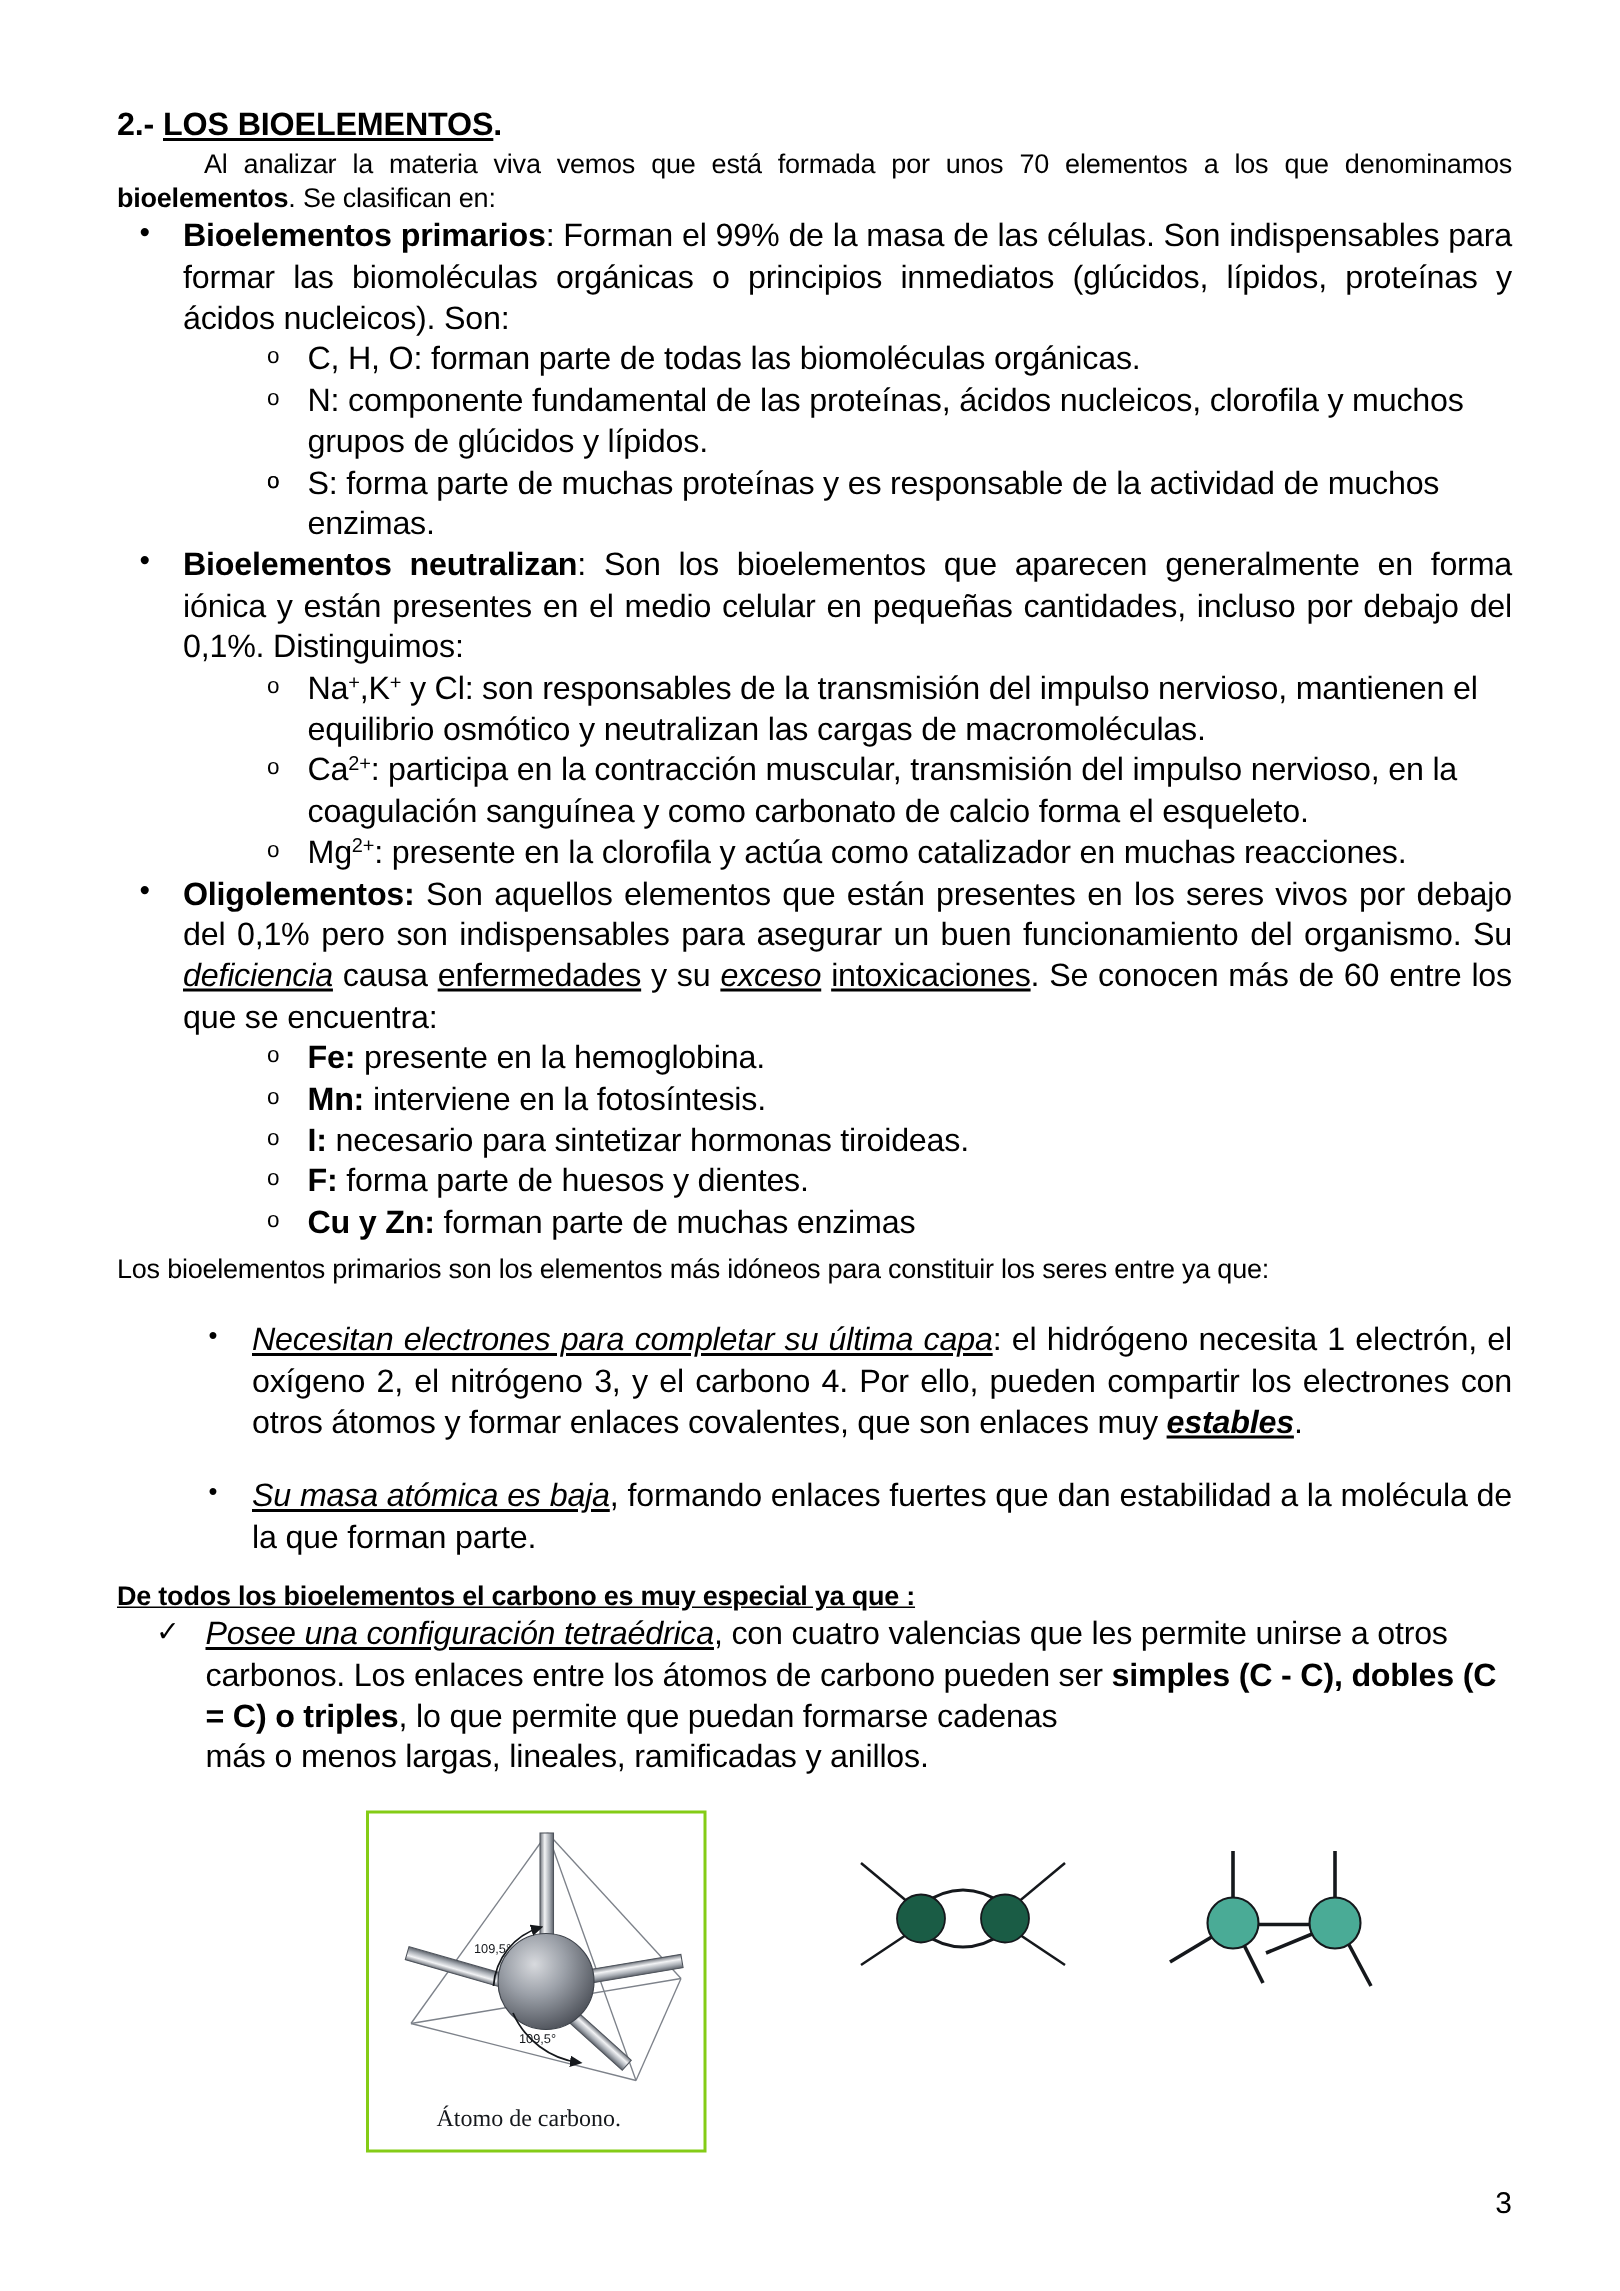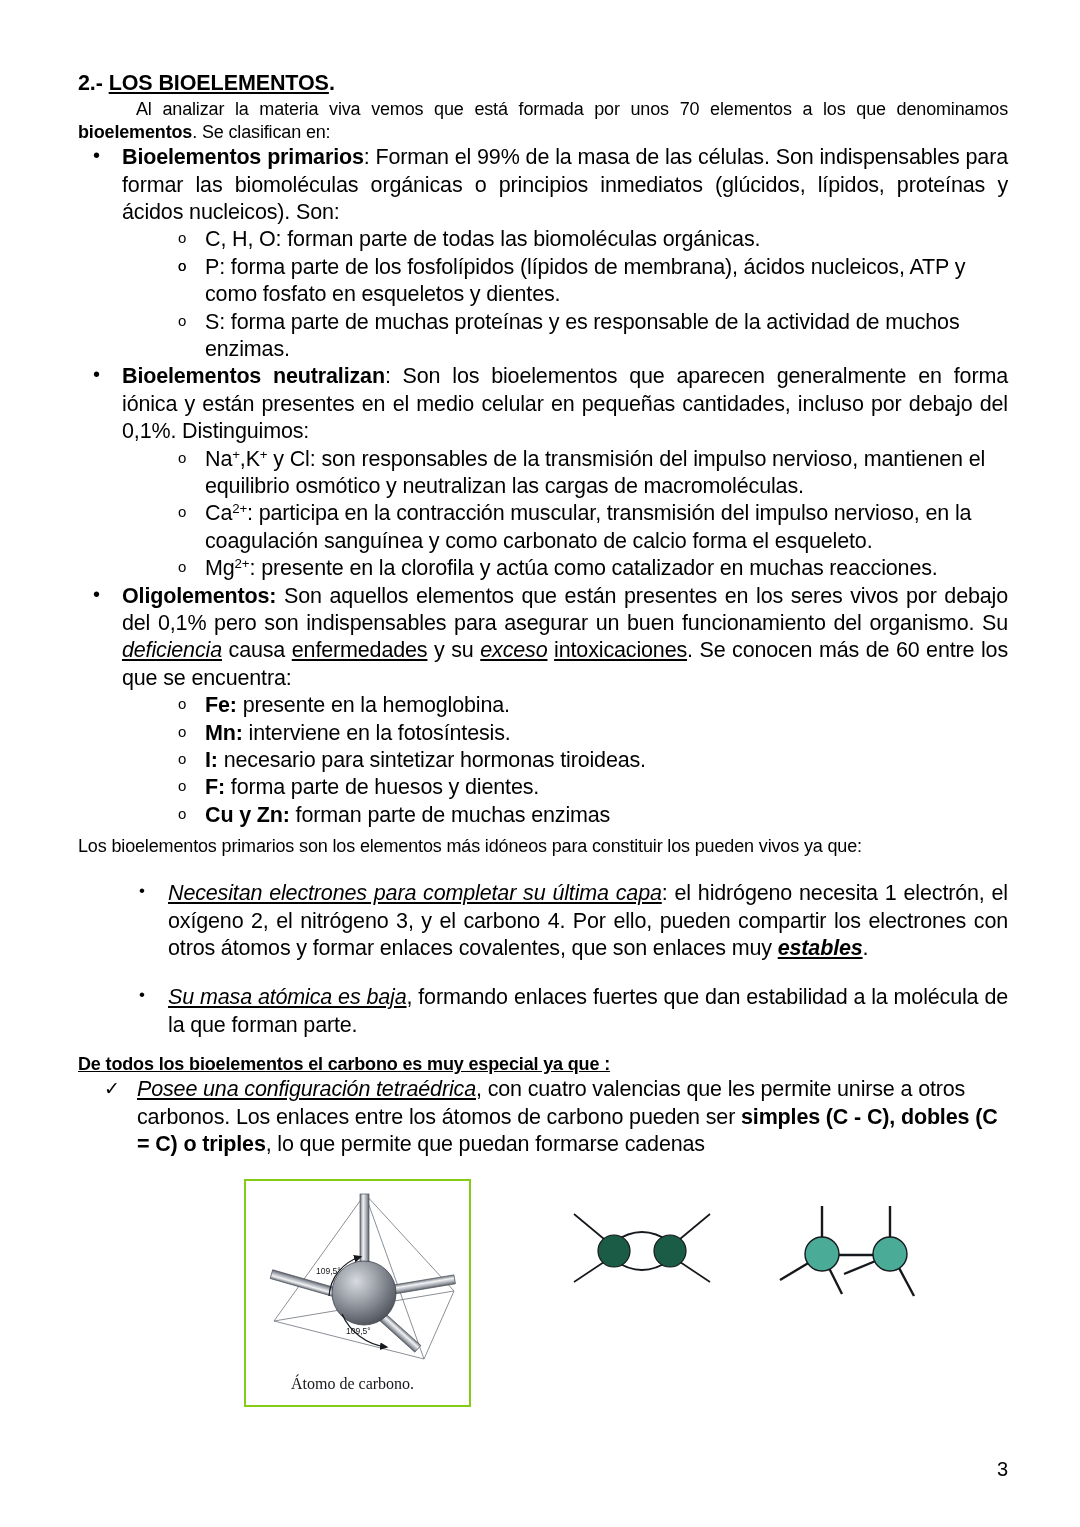--- a/index.html
+++ b/index.html
@@ -208,24 +208,24 @@
     </li>
   </ul>
 
   <ul class="lvl2">
     <li>
       <span class="mk">o</span>
       <span>C, H, O: forman parte de todas las biomoléculas orgánicas.</span>
     </li>
     <li>
       <span class="mk">o</span>
-    </li>
-    <li>
-      <span class="mk">o</span>
-      <span>P: forma parte de los fosfolípidos (lípidos de membrana), ácidos nucleicos, ATP y como fosfato en esqueletos y dientes.</span>
+      <span>N: componente fundamental de las proteínas, ácidos nucleicos, clorofila y muchos grupos de glúcidos y lípidos.</span>
+    </li>
+    <li>
+      <span class="mk">o</span>
     </li>
     <li>
       <span class="mk">o</span>
       <span>S: forma parte de muchas proteínas y es responsable de la actividad de muchos enzimas.</span>
     </li>
   </ul>
 
   <ul class="lvl1">
     <li>
       <span class="mk">•</span>
@@ -273,21 +273,21 @@
       <b>F:</b><span> forma parte de huesos y dientes.</span>
     </li>
     <li>
       <span class="mk">o</span>
       <b>Cu y Zn:</b><span> forman parte de muchas enzimas</span>
     </li>
   </ul>
 
   <div class="sp-6"></div>
 
-  <p class="body">Los bioelementos primarios son los elementos más idóneos para constituir los pueden vivos ya que:</p>
+  <p class="body">Los bioelementos primarios son los elementos más idóneos para constituir los seres entre ya que:</p>
 
   <div class="sp-22"></div>
 
   <ul class="lvl-mid">
     <li>
       <span class="mk">•</span>
       <span class="iu">Necesitan electrones para completar su última capa</span><span>: el hidrógeno necesita 1 electrón, el oxígeno 2, el nitrógeno 3, y el carbono 4. Por ello, pueden compartir los electrones con otros átomos y formar enlaces covalentes, que son enlaces muy </span><span class="biu">estables</span><span>.</span>
     </li>
   </ul>
 
@@ -302,21 +302,21 @@
 
   <div class="sp-14"></div>
 
   <p class="body" style="margin-left:0;">
     <b class="u">De todos los bioelementos el carbono es muy especial ya que :</b>
   </p>
 
   <ul class="lvl-check">
     <li>
       <span class="mk">✓</span>
-      <span class="iu">Posee una configuración tetraédrica</span><span>, con cuatro valencias que les permite unirse a otros carbonos. Los enlaces entre los átomos de carbono pueden ser </span><b>simples (C - C), dobles (C = C) o triples</b><span>, lo que permite que puedan formarse cadenas</span><br>
+      <span class="iu">Posee una configuración tetraédrica</span><span>, con cuatro valencias que les permite unirse a otros carbonos. Los enlaces entre los átomos de carbono pueden ser </span><b>simples (C - C), dobles (C = C) o triples</b><span>, lo que permite que puedan formarse cadenas</span><br><span>más o menos largas, lineales, ramificadas y anillos.</span>
     </li>
   </ul>
 
   <div class="figure-row">
 
     <div class="fig-box">
       <svg width="223" height="224" viewBox="0 0 223 224">
         <defs>
           <radialGradient id="sphGrad" cx="38%" cy="32%" r="72%">
             <stop offset="0%" stop-color="#d8dade"></stop>

